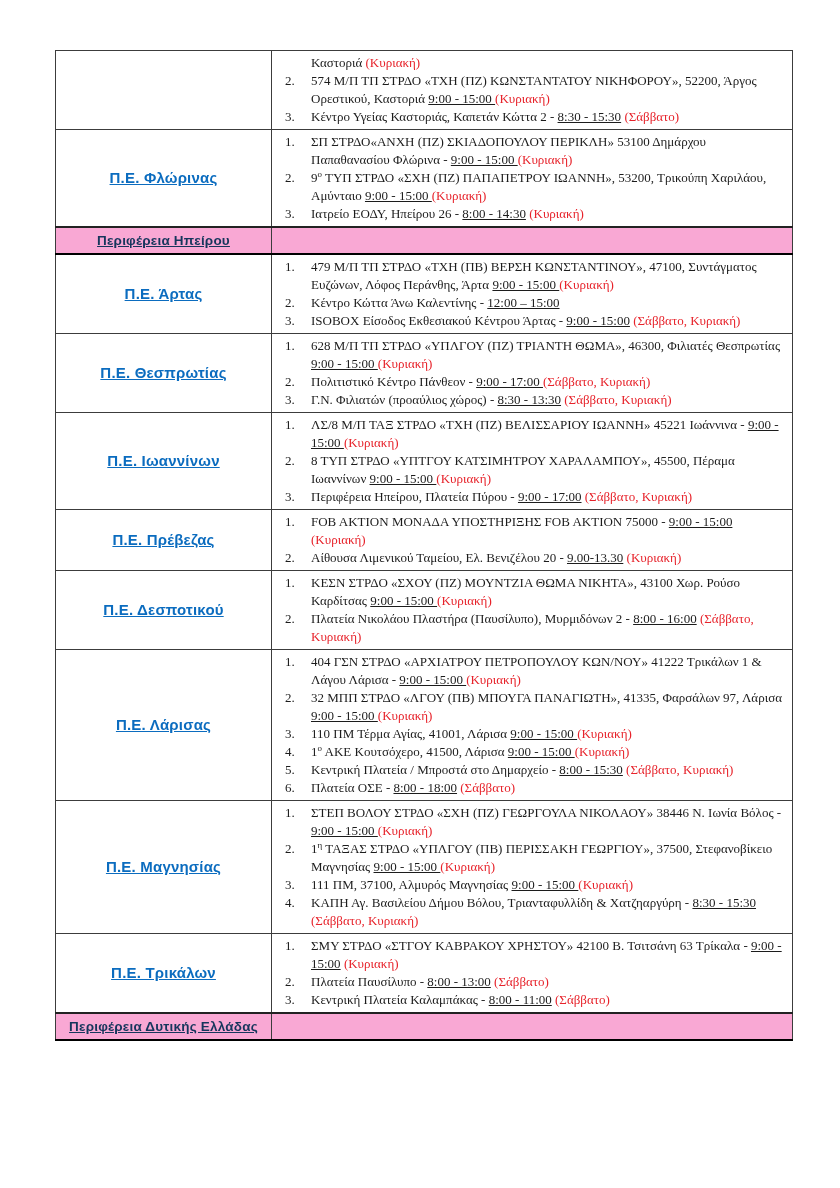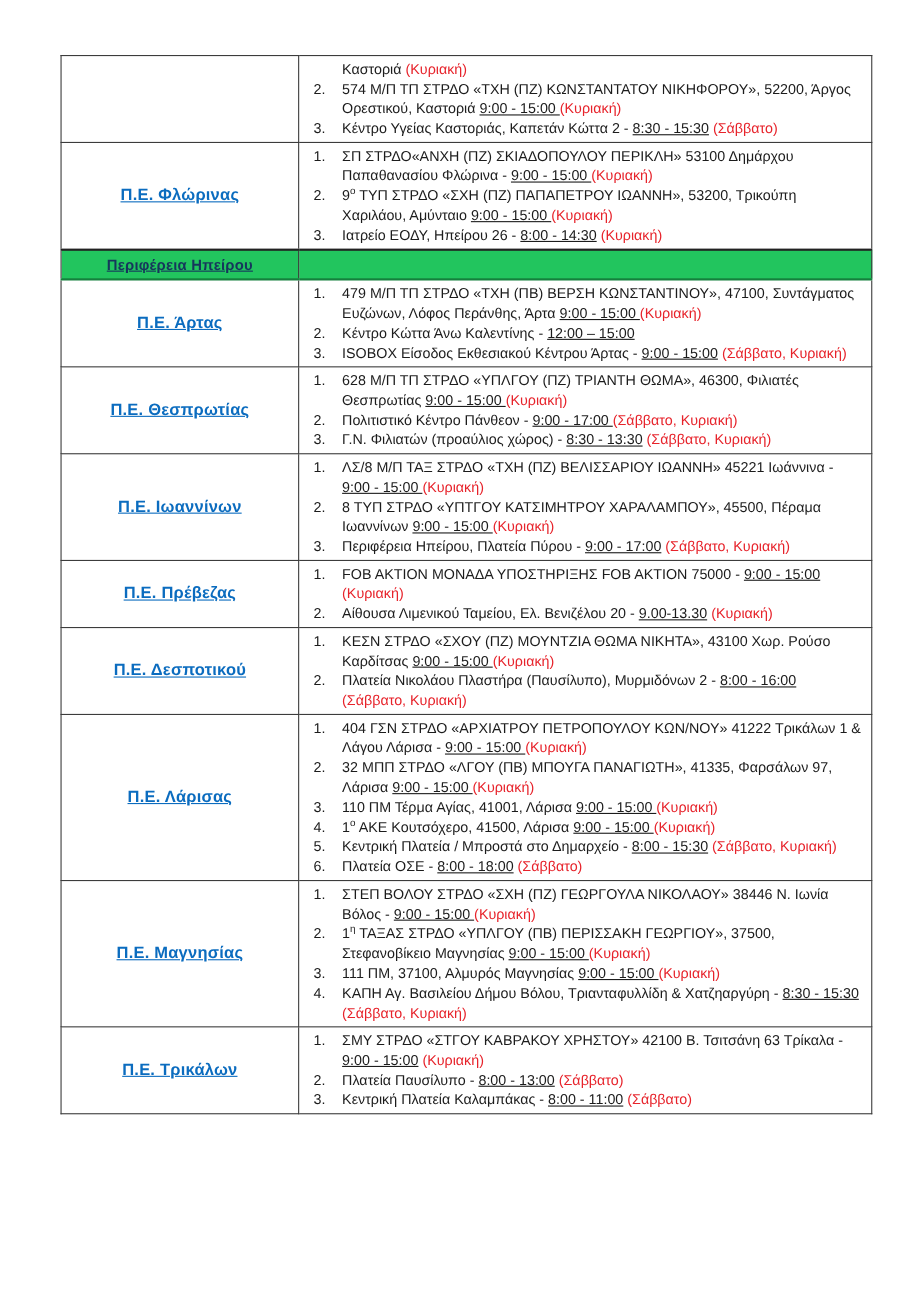--- a/index.html
+++ b/index.html
@@ -13,28 +13,28 @@
     position:absolute;left:55px;top:50px;width:737px;
     border-collapse:collapse;table-layout:fixed;
     font-size:13px;line-height:18px;
   }
   table.loc td{
     border:1.5px solid #3c3c3c;
     vertical-align:middle;
     word-wrap:break-word;
   }
   td.label-cell{width:216px;text-align:center;padding:2px 4px;}
-  td.items-cell{padding:3px 8px 3px 0;}
+  td.items-cell{padding:3px 8px 3px 0;font-family:Liberation Serif, serif;}
   .unit-label{
     color:#0b6cbf;font-weight:bold;text-decoration:underline;
     font-size:15px;letter-spacing:.2px;
   }
   tr.region-row td{
-    background:#22c55e;
-    border-top:2px solid #222;border-bottom:2px solid #15803d;
+    background:#f9a8d4;
+    border-top:2px solid #222;border-bottom:2px solid #000000;
     padding:2px 4px;height:21px;
   }
   .region-label{
     color:#16365c;font-weight:bold;text-decoration:underline;
     font-size:13.5px;letter-spacing:.2px;white-space:nowrap;
   }
   .item{position:relative;padding-left:39px;}
   .item .num{position:absolute;left:13px;top:0;}
   .seg-u{text-decoration:underline;}
   .seg-r{color:#e7232b;}
@@ -129,15 +129,19 @@
           </td>
         </tr>
         <tr>
           <td class="label-cell"><span class="unit-label">Π.Ε. Τρικάλων</span></td>
           <td class="items-cell">
             <div class="item"><span class="num">1.</span><span>ΣΜΥ ΣΤΡΔΟ «ΣΤΓΟΥ ΚΑΒΡΑΚΟΥ ΧΡΗΣΤΟΥ» 42100 Β. Τσιτσάνη 63 Τρίκαλα - </span><span class="seg-u">9:00 - 15:00</span><span> </span><span class="seg-r">(Κυριακή)</span></div>
             <div class="item"><span class="num">2.</span><span>Πλατεία Παυσίλυπο - </span><span class="seg-u">8:00 - 13:00</span><span> </span><span class="seg-r">(Σάββατο)</span></div>
             <div class="item"><span class="num">3.</span><span>Κεντρική Πλατεία Καλαμπάκας - </span><span class="seg-u">8:00 - 11:00</span><span> </span><span class="seg-r">(Σάββατο)</span></div>
           </td>
         </tr>
+        <tr class="region-row">
+          <td class="label-cell"><span class="region-label">Περιφέρεια Δυτικής Ελλάδας</span></td>
+          <td class="items-cell"></td>
+        </tr>
       </tbody>
   </table>
 </div>
 
 </body></html>

